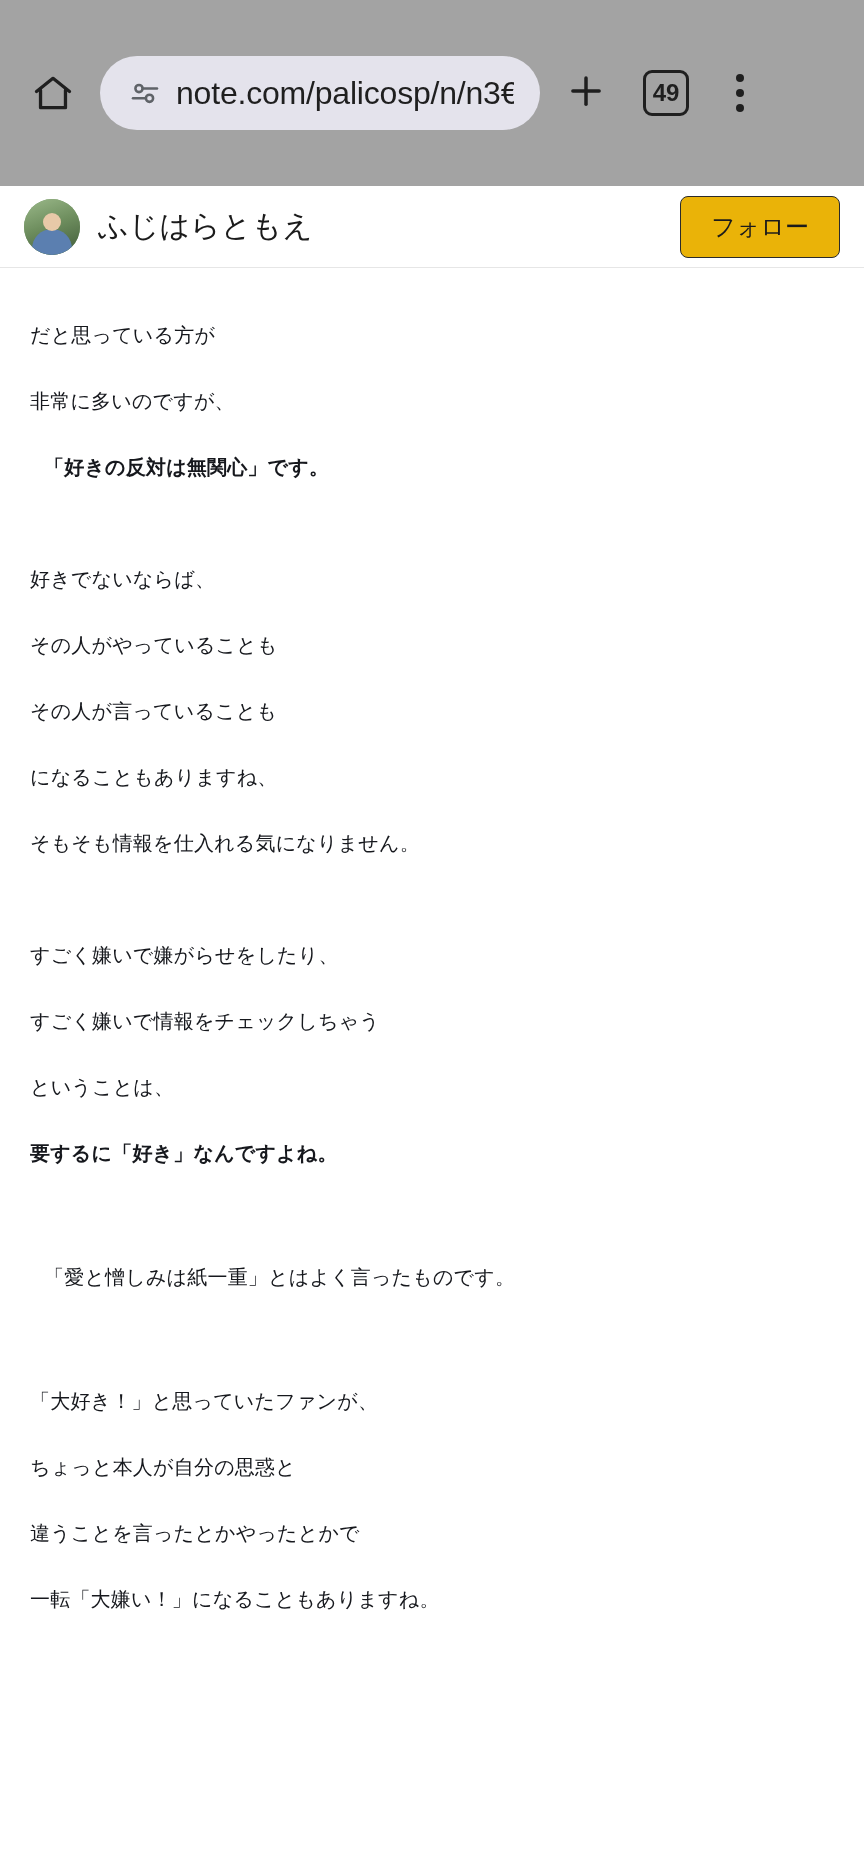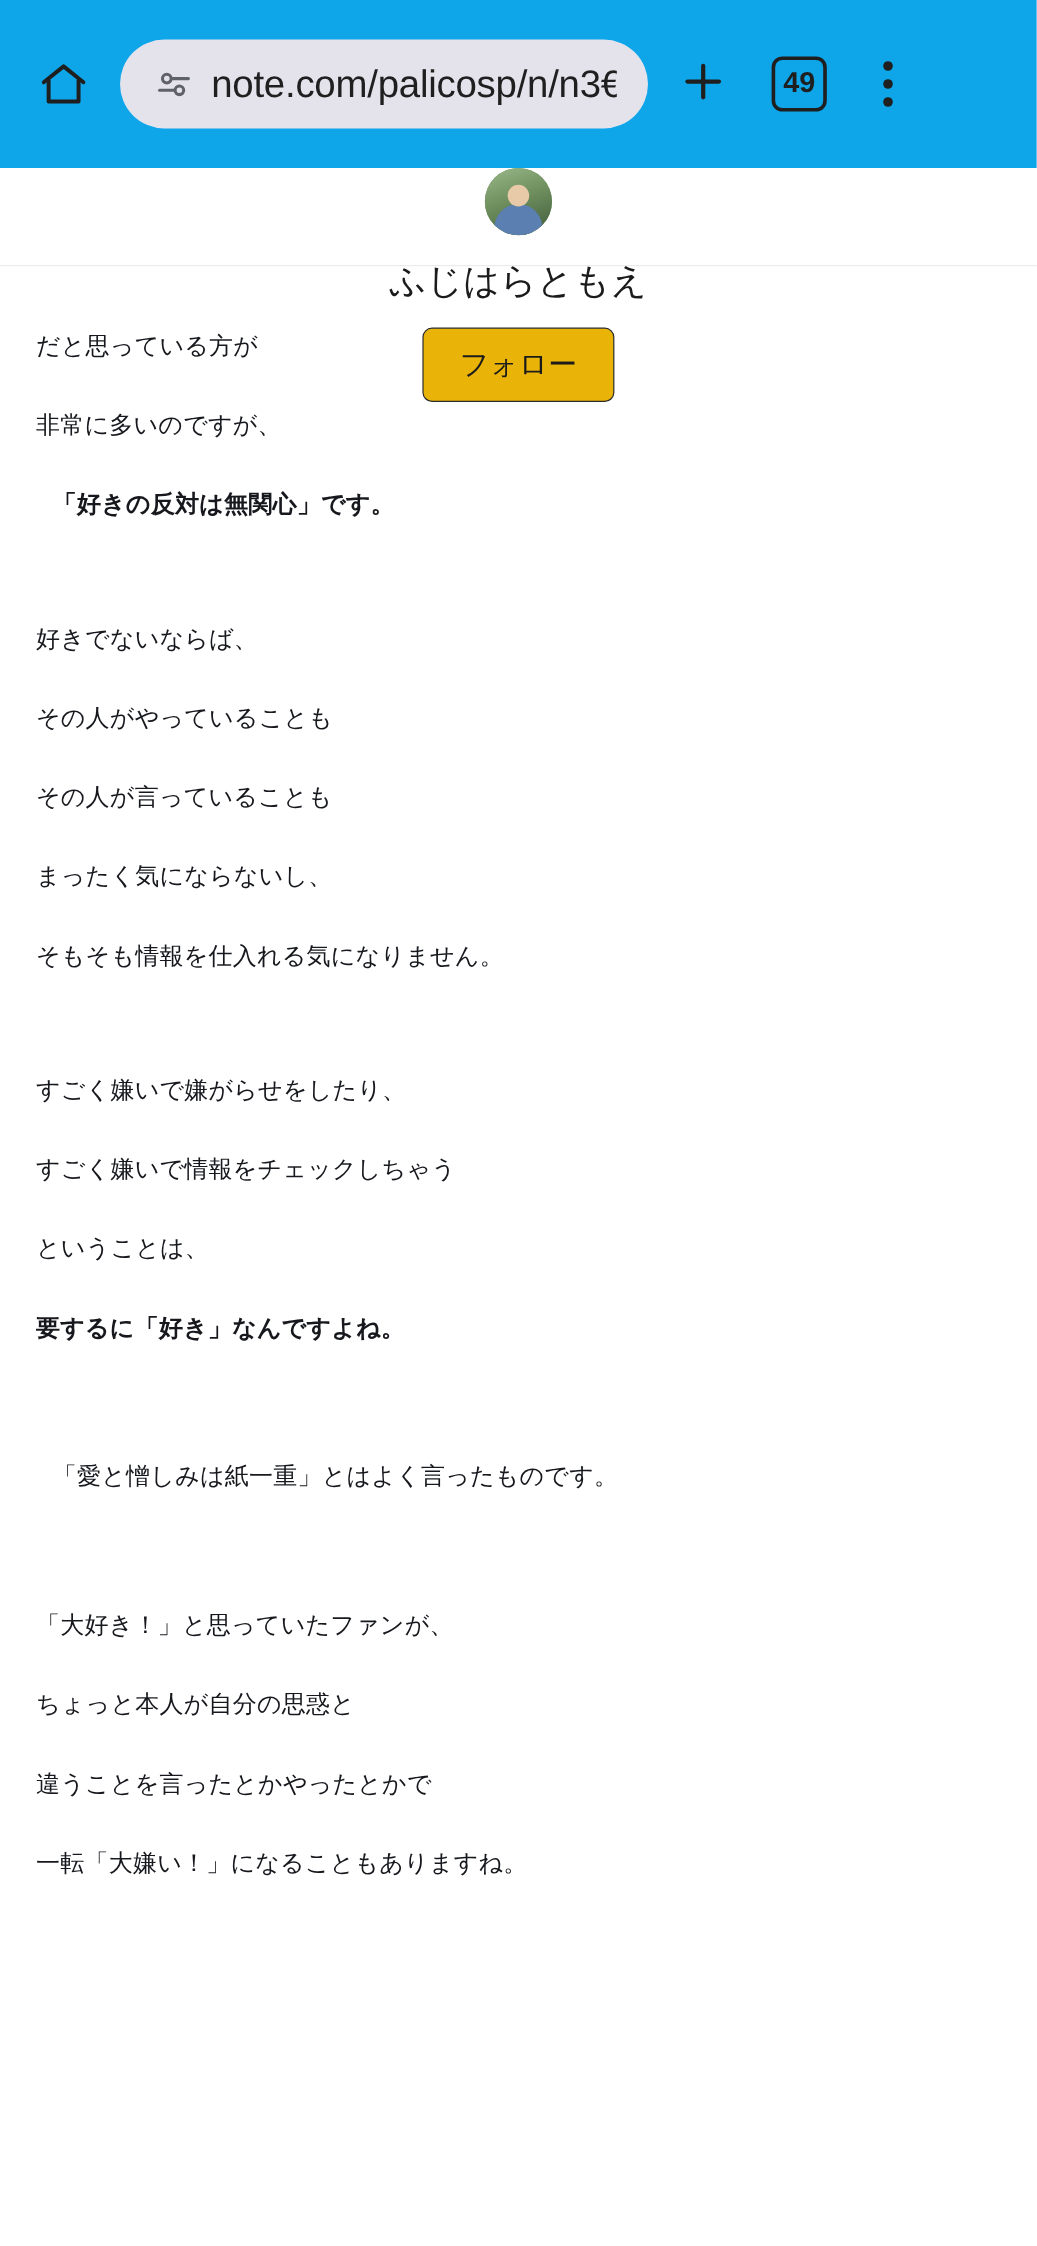--- a/index.html
+++ b/index.html
@@ -6,22 +6,22 @@
   html, body {
     width: 864px;
     height: 1872px;
     background: #ffffff;
     font-family: "Liberation Sans", sans-serif;
   }
   body { overflow: hidden; position: relative; }
 
   
   .browser-chrome {
-    background: #0ea5e9;
-    height: 140px;
+    background: #a3a3a3;
+    height: 186px;
     width: 100%;
     position: relative;
   }
   .chrome-row {
     display: flex;
     align-items: center;
     height: 100%;
     padding: 0 22px;
     gap: 0;
   }
@@ -117,21 +117,20 @@
 
   
   .author-bar {
     height: 82px;
     background: #ffffff;
     border-bottom: 1px solid #e6e6e6;
     display: flex;
     align-items: center;
     padding: 0 24px;
     gap: 18px;
-    flex-direction: column;
   }
   .avatar {
     width: 56px;
     height: 56px;
     border-radius: 50%;
     flex: 0 0 auto;
     overflow: hidden;
     position: relative;
     background: #7b9b6e;
   }
@@ -239,21 +238,21 @@
 
 <div class="article">
   <div id="article-blocks">
       <div class="para">だと思っている方が</div>
       <div class="para">非常に多いのですが、</div>
       <div class="para bold indent">「好きの反対は無関心」です。</div>
       <div class="spacer"></div>
       <div class="para">好きでないならば、</div>
       <div class="para">その人がやっていることも</div>
       <div class="para">その人が言っていることも</div>
-      <div class="para">まったく気にならないし、</div>
+      <div class="para">になることもありますね、</div>
       <div class="para">そもそも情報を仕入れる気になりません。</div>
       <div class="spacer"></div>
       <div class="para">すごく嫌いで嫌がらせをしたり、</div>
       <div class="para">すごく嫌いで情報をチェックしちゃう</div>
       <div class="para">ということは、</div>
       <div class="para bold">要するに「好き」なんですよね。</div>
       <div class="spacer big"></div>
       <div class="para indent">「愛と憎しみは紙一重」とはよく言ったものです。</div>
       <div class="spacer big"></div>
       <div class="para">「大好き！」と思っていたファンが、</div>

